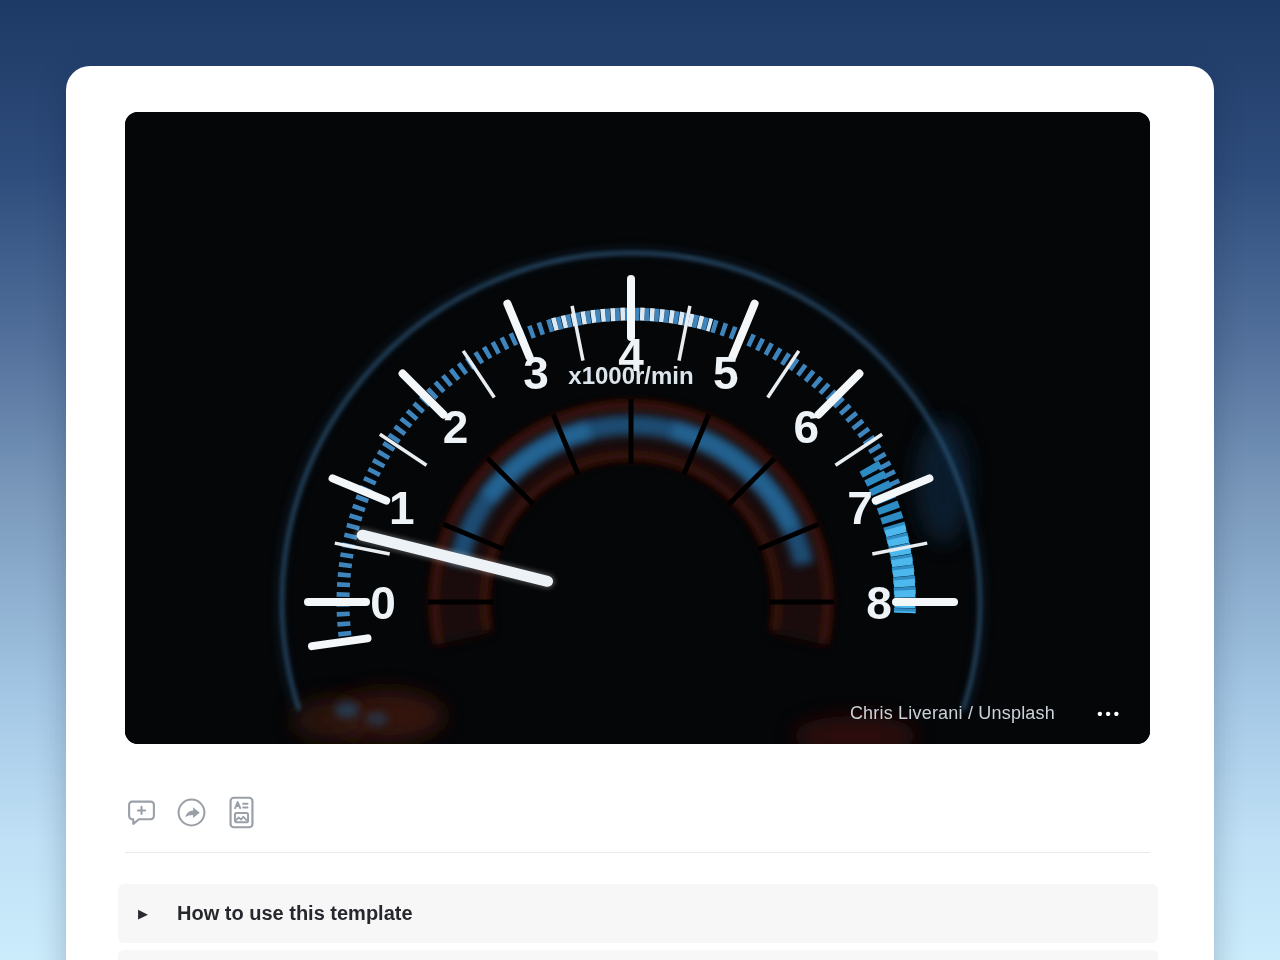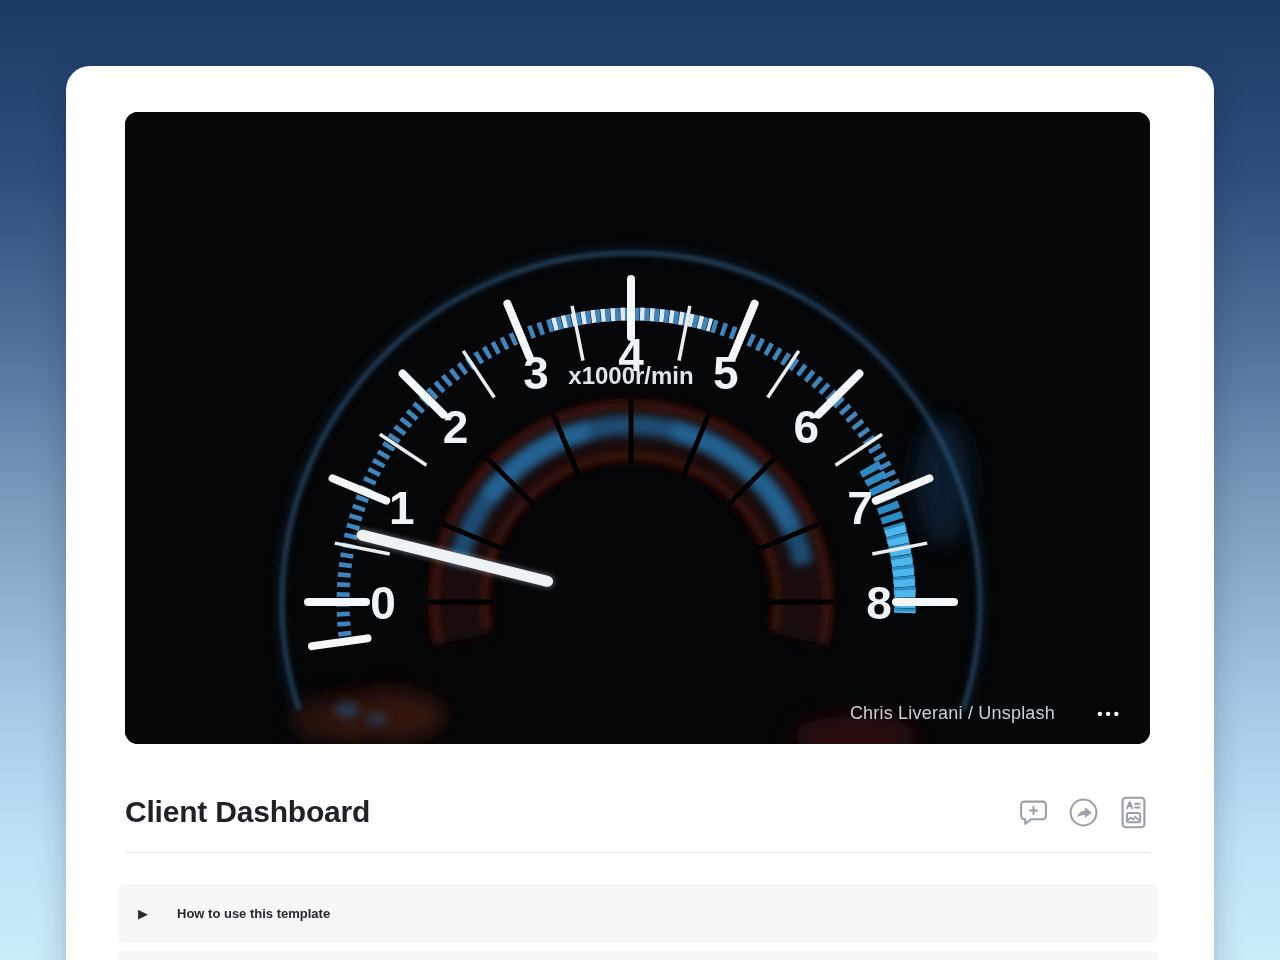--- a/index.html
+++ b/index.html
@@ -48,21 +48,21 @@
     background:#f7f7f7; border-radius:6px; display:flex; align-items:center;
     cursor:pointer; border:none; text-align:left;
   }
   .toggle-1 { top:818px; }
   .toggle-2 { top:884px; height:60px; }
   .tri {
     margin-left:20px; width:22px; color:#2a2c30; font-size:13px; line-height:13px;
     display:inline-block;
   }
   .toggle-label {
-    margin-left:17px; font-size:13px; font-weight:700; color:#26282d;
+    margin-left:17px; font-size:20px; font-weight:700; color:#26282d;
   }
 </style>
 </head>
 <body>
 
 <div class="page">
   <div class="card">
 
     <div class="cover">
       <svg id="gauge-svg" width="1025" height="632" viewBox="0 0 1025 632">
@@ -137,21 +137,20 @@
           <text x="754.0" y="490.0" fill="#eef3f7" font-size="46" font-weight="bold" text-anchor="middle" dy=".36em" font-family="&quot;Liberation Sans&quot;, sans-serif">8</text>
           <text x="506" y="272" fill="#dde5ec" font-size="24" font-weight="bold" text-anchor="middle" font-family="&quot;Liberation Sans&quot;, sans-serif">x1000r/min</text>
           <line x1="422.5" y1="469.3" x2="237.2" y2="423.2" stroke="#edf2f7" stroke-width="15" stroke-linecap="round" opacity="0.25" filter="url(#b2)"></line>
           <line x1="422.5" y1="469.3" x2="237.2" y2="423.2" stroke="#edf2f7" stroke-width="11" stroke-linecap="round"></line>
         </svg>
       <div class="credit">Chris Liverani / Unsplash</div>
       <button class="cover-menu">•••</button>
     </div>
 
     <div class="title-row">
-      <h1 class="page-title">Client Dashboard</h1>
       <div class="actions">
         <button class="action-btn">
           <svg width="31" height="31" viewBox="0 0 30 30">
             <path d="M6 4.5h18a3 3 0 0 1 3 3v11a3 3 0 0 1-3 3H12.5L7 26v-4.5H6a3 3 0 0 1-3-3v-11a3 3 0 0 1 3-3z" fill="none" stroke="#9aa0a8" stroke-width="2" stroke-linejoin="round"></path>
             <path d="M15 9.5v7M11.5 13h7" stroke="#9aa0a8" stroke-width="2" stroke-linecap="round"></path>
           </svg>
         </button>
         <button class="action-btn">
           <svg width="31" height="31" viewBox="0 0 30 30">
             <circle cx="15" cy="15" r="12.5" fill="none" stroke="#9aa0a8" stroke-width="2"></circle>

